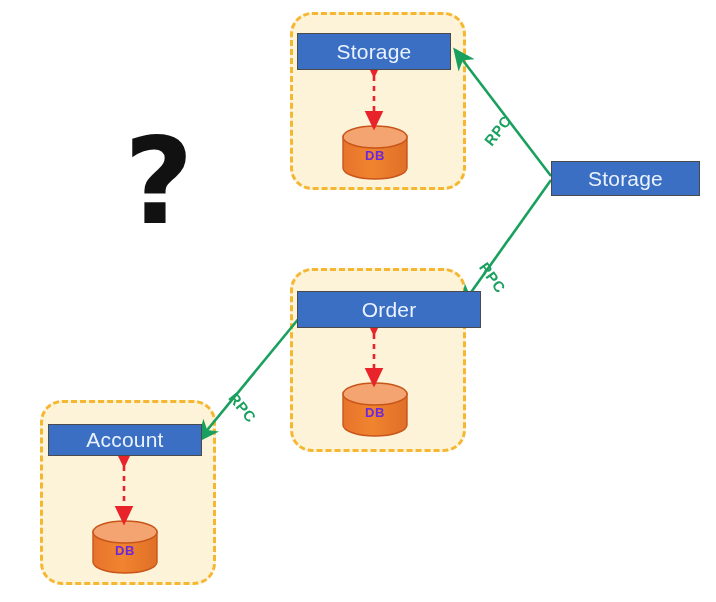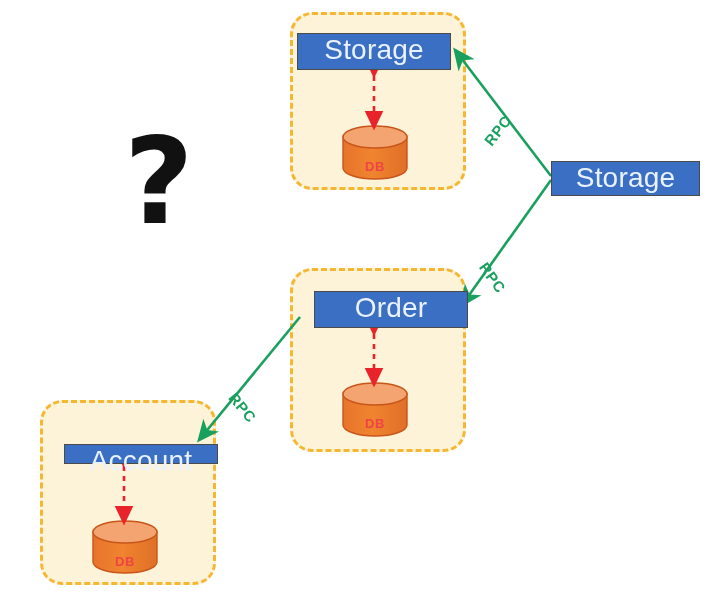--- a/index.html
+++ b/index.html
@@ -31,35 +31,34 @@
     border: 3px dashed #f5b731;
     border-radius: 22px;
     box-sizing: border-box;
   }
   .service-box {
     position: absolute;
     background: #3a6fc4;
     border: 1px solid #4a4a4a;
     box-sizing: border-box;
     display: flex;
-    align-items: flex-start;
+    align-items: center;
     justify-content: center;
     color: #eaf2ff;
-    font-size: 28px;
+    font-size: 21px;
     letter-spacing: 0.2px;
   }
   .db-label {
     position: absolute;
-    color: #ef4444;
+    color: #6d28d9;
     font-size: 13px;
     font-weight: bold;
     letter-spacing: 0.5px;
     text-align: center;
     pointer-events: none;
-    margin-top: 11px;
   }
   .qmark {
     position: absolute;
     color: #111111;
     font-size: 120px;
     font-weight: bold;
     line-height: 1;
     font-family: "DejaVu Sans", sans-serif;
   }
   .rpc-label {
@@ -132,25 +131,25 @@
     </g>
     <g>
       <line x1="124" y1="466" x2="124" y2="523" stroke="#e8232a" stroke-width="2.6" stroke-dasharray="5,5" marker-end="url(#red-arrow-end)" marker-start="url(#red-arrow-start)"></line>
     </g>
   </svg>
 
   <div class="service-box" style="left:297px; top:33px; width:154px; height:37px;">
     <span>Storage</span>
   </div>
 
-  <div class="service-box" style="left:314px; top:291px; width:154px; height:37px;">
+  <div class="service-box" style="left:297px; top:291px; width:184px; height:37px;">
     <span>Order</span>
   </div>
 
-  <div class="service-box" style="left:64px; top:424px; width:154px; height:20px;margin-top:20px;">
+  <div class="service-box" style="left:48px; top:424px; width:154px; height:32px;">
     <span>Account</span>
   </div>
 
   <div class="service-box" style="left:551px; top:161px; width:149px; height:35px;">
     <span>Storage</span>
   </div>
 
   <div class="db-label" style="left:343px; top:148px; width:64px;">DB</div>
   <div class="db-label" style="left:343px; top:405px; width:64px;">DB</div>
   <div class="db-label" style="left:93px; top:543px; width:64px;">DB</div>

